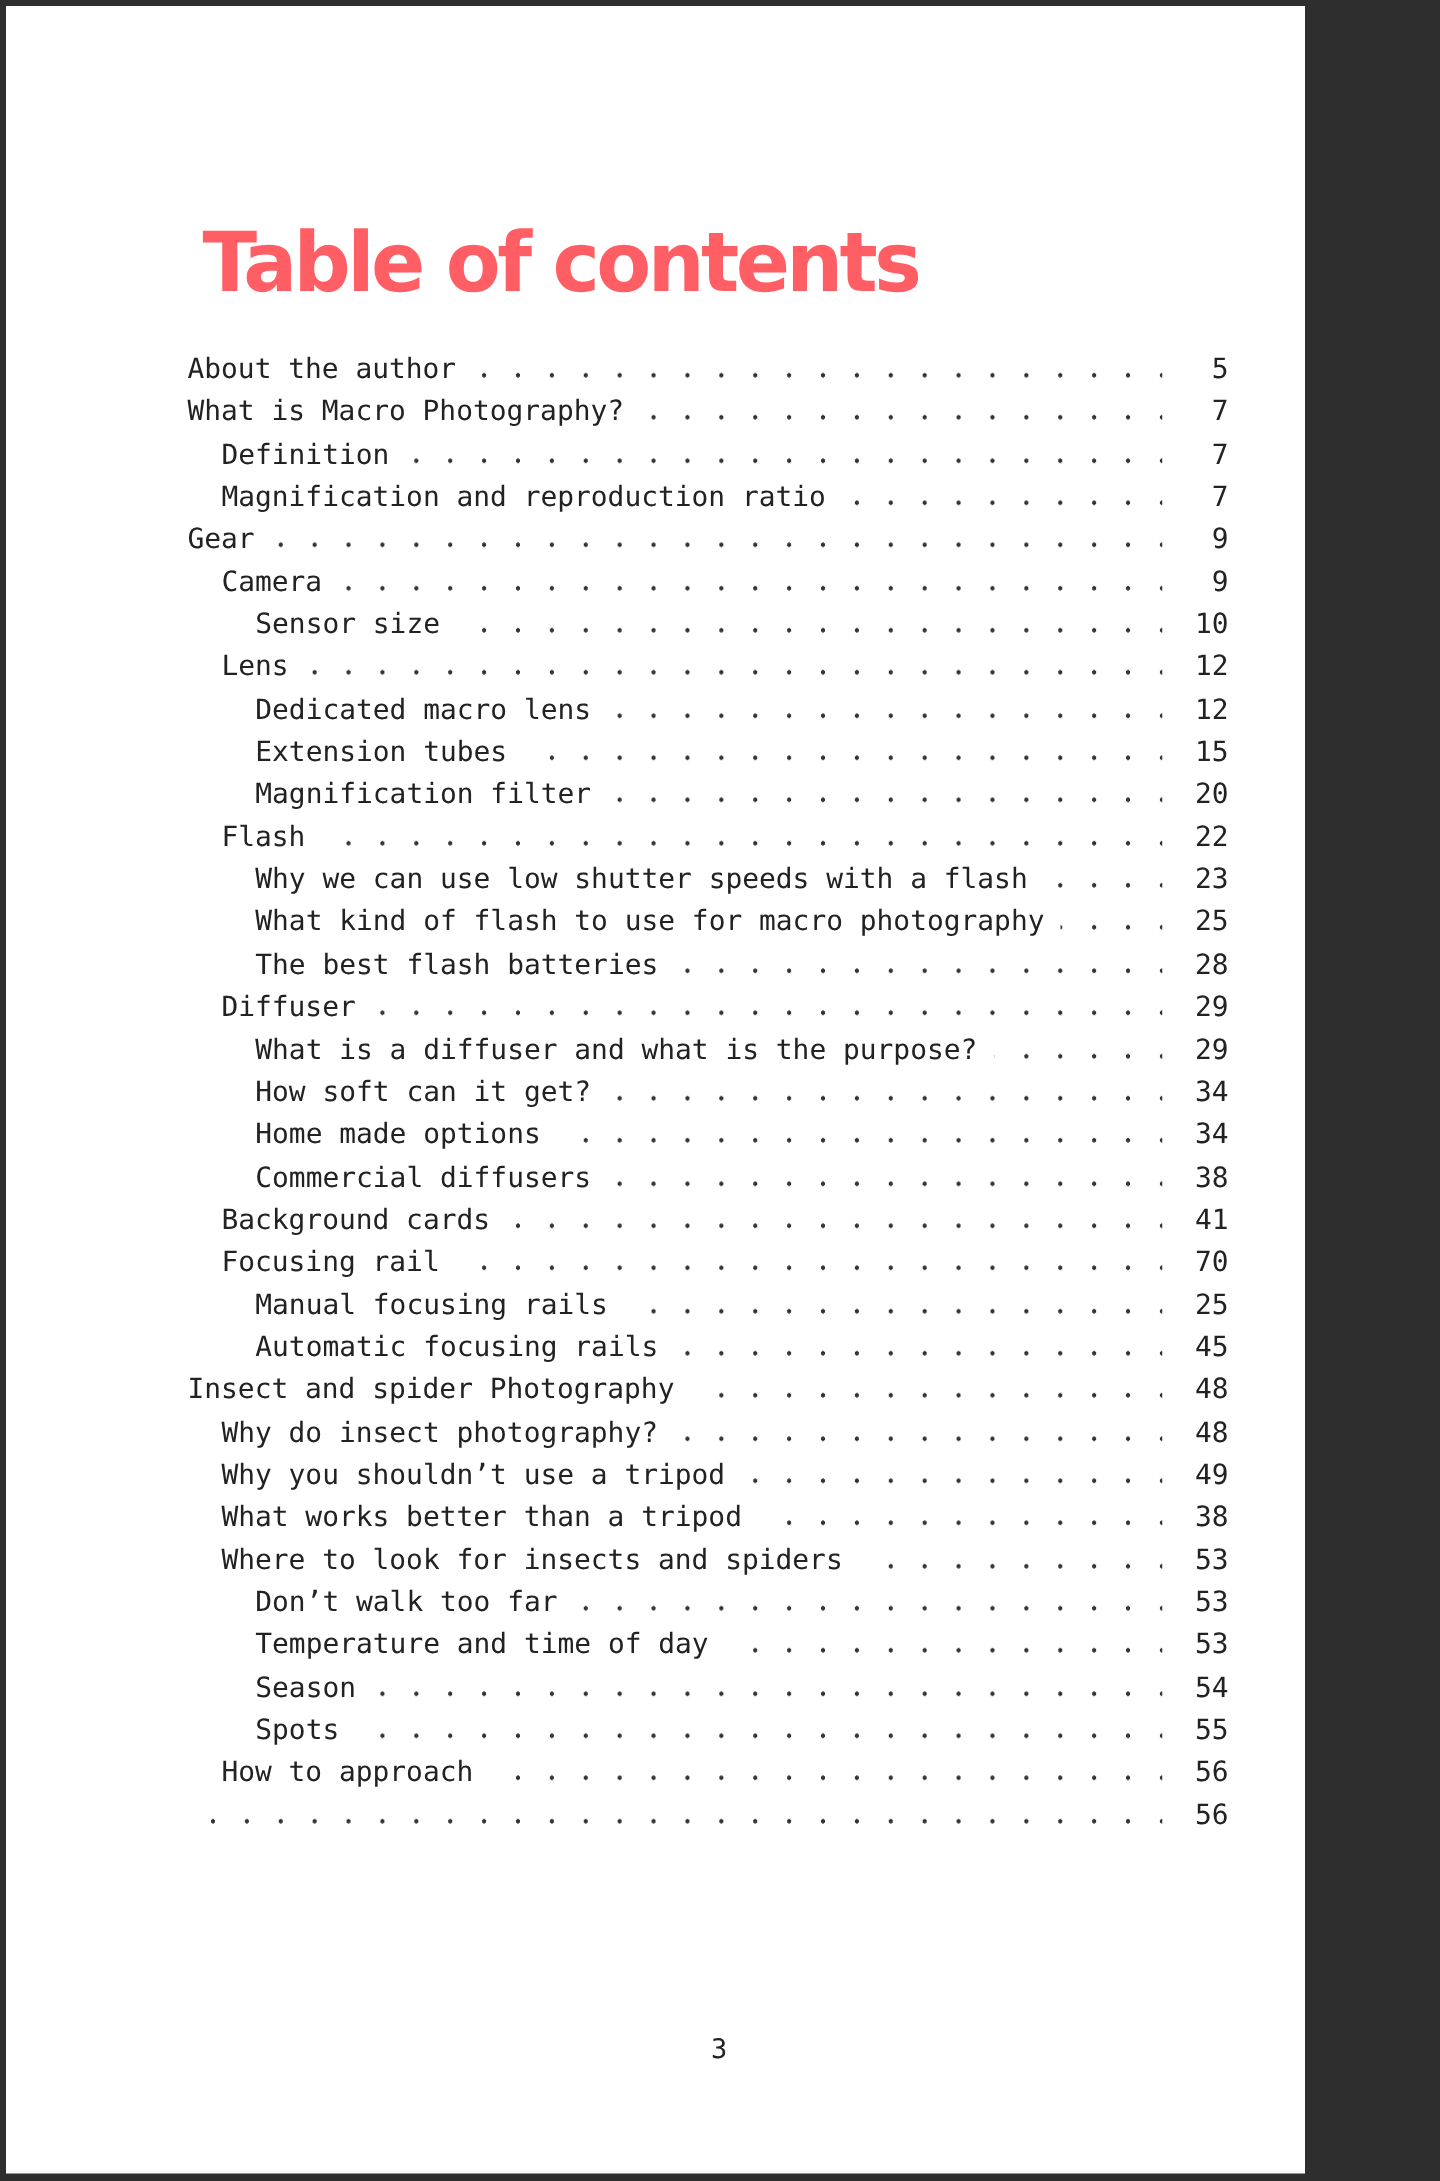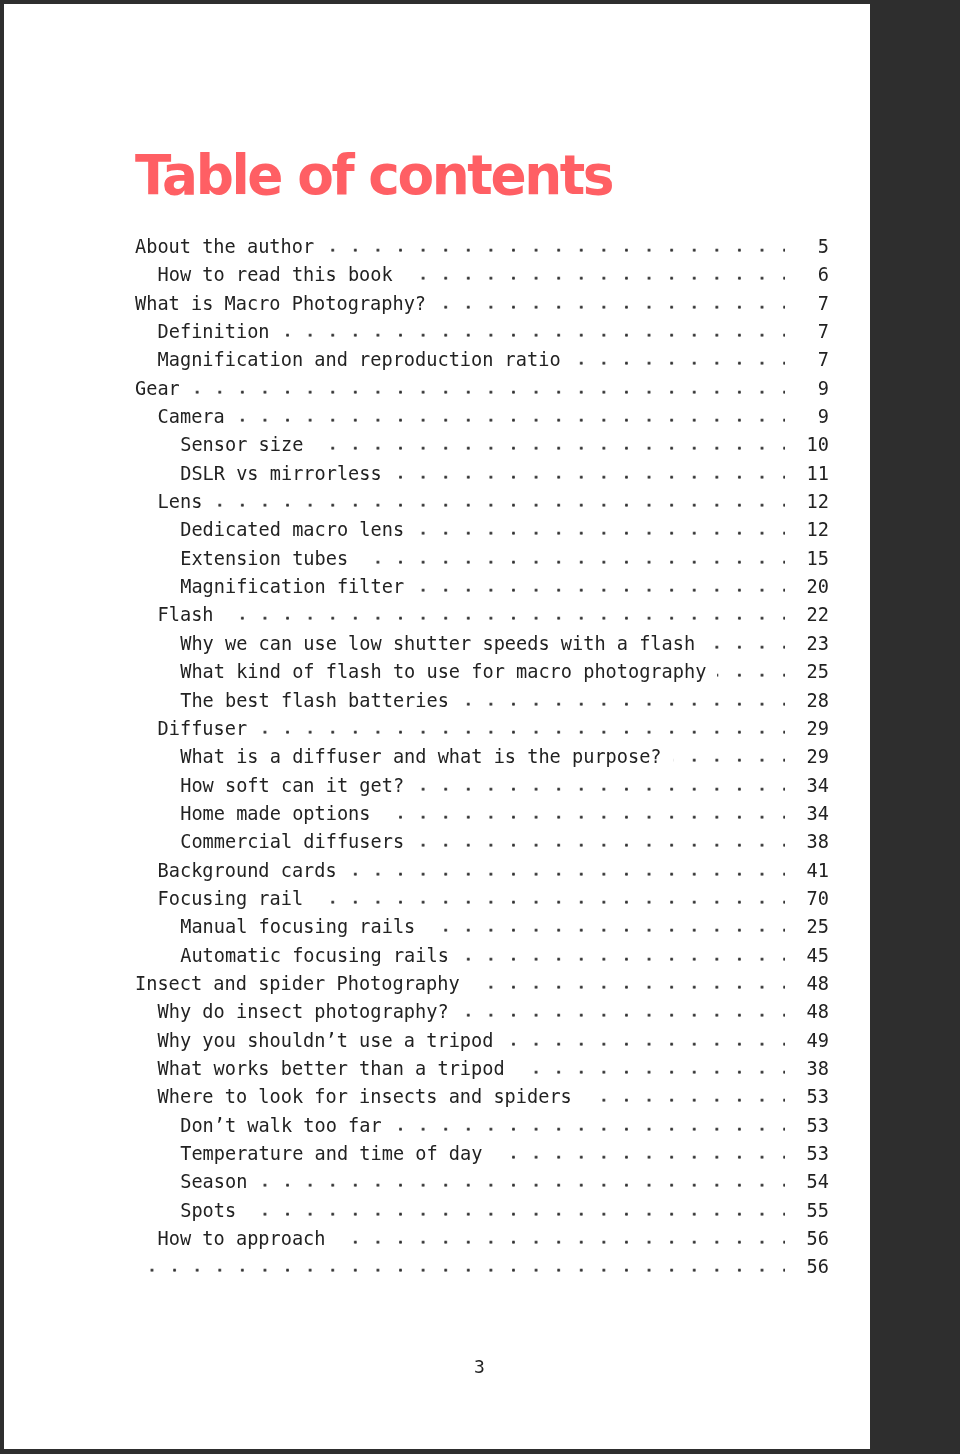--- a/index.html
+++ b/index.html
@@ -23,21 +23,21 @@
     font-weight: bold;
     font-size: 55px;
     letter-spacing: -2.5px;
     line-height: 70px;
     color: #ff5f64;
     transform: scaleX(0.97);
     transform-origin: left center;
   }
   .toc {
     position: absolute;
-    left: 131px; top: 229px;
+    left: 121px; top: 229px;
     width: 694px;
     margin: 0; padding: 0;
     list-style: none;
     font-family: "DejaVu Sans Mono", monospace;
     font-size: 18.6px;
     color: #222222;
   }
   .toc-row {
     position: relative;
     height: 28.35px;
@@ -80,24 +80,20 @@
 
 <div class="page">
   <h1 class="title">Table of contents</h1>
 
   <ul class="toc" id="toc">
 
   <li class="toc-row l0">
         <span class="label">About the author</span>
         <span class="num">5</span>
       </li>
-      <li class="toc-row l1">
-        <span class="label">How to read this book</span>
-        <span class="num">6</span>
-      </li>
       <li class="toc-row l0">
         <span class="label">What is Macro Photography?</span>
         <span class="num">7</span>
       </li>
       <li class="toc-row l1">
         <span class="label">Definition</span>
         <span class="num">7</span>
       </li>
       <li class="toc-row l1">
         <span class="label">Magnification and reproduction ratio</span>
@@ -108,24 +104,20 @@
         <span class="num">9</span>
       </li>
       <li class="toc-row l1">
         <span class="label">Camera</span>
         <span class="num">9</span>
       </li>
       <li class="toc-row l2">
         <span class="label">Sensor size</span>
         <span class="num">10</span>
       </li>
-      <li class="toc-row l2">
-        <span class="label">DSLR vs mirrorless</span>
-        <span class="num">11</span>
-      </li>
       <li class="toc-row l1">
         <span class="label">Lens</span>
         <span class="num">12</span>
       </li>
       <li class="toc-row l2">
         <span class="label">Dedicated macro lens</span>
         <span class="num">12</span>
       </li>
       <li class="toc-row l2">
         <span class="label">Extension tubes</span>

